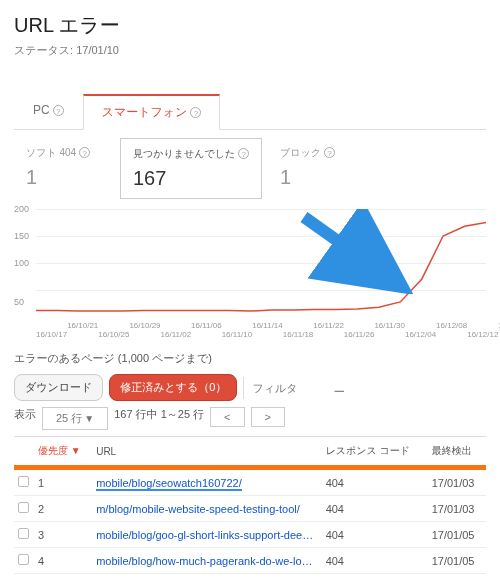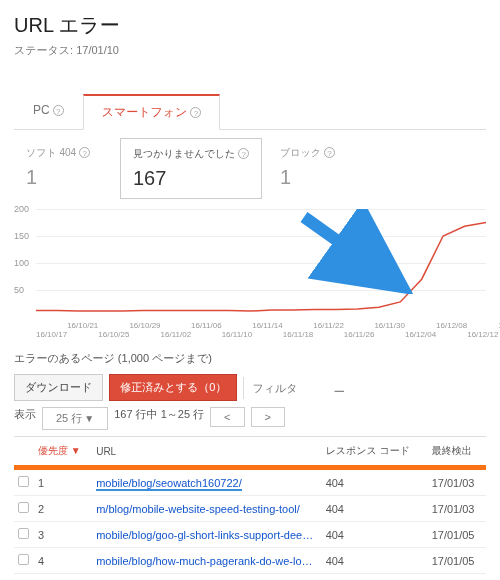--- a/index.html
+++ b/index.html
@@ -20,21 +20,21 @@
 .card.active .card-value{color:#333}
 .chart{position:relative;height:130px;margin-bottom:4px}
 .ytick{position:absolute;left:0;font-size:9px;color:#999}
 .grid{position:absolute;left:22px;right:0;border-top:1px solid #eee}
 svg.line{position:absolute;left:22px;top:0;right:0;bottom:22px}
 .xticks{position:absolute;bottom:0;left:22px;right:0;display:flex;justify-content:space-between;font-size:8px;color:#999}
 .xtick{flex:1;text-align:center;line-height:9px}
 .arrow{position:absolute;pointer-events:none}
 .section-label{font-size:11px;color:#555;margin:12px 0 8px}
 .toolbar{display:flex;align-items:center;gap:6px;margin-bottom:6px;flex-wrap:wrap}
-.btn{border:1px solid #ccc;background:#f5f5f5;padding:5px 10px;font-size:11px;color:#444;cursor:pointer;border-radius:0}
+.btn{border:1px solid #ccc;background:#f5f5f5;padding:5px 10px;font-size:11px;color:#444;cursor:pointer;border-radius:8px}
 .btn.red{background:#dd4b39;border-color:#c0392b;color:#fff}
 .filter-input{border:none;border-left:1px solid #ddd;padding:5px 8px;font-size:11px;width:80px;outline:none;color:#888}
 .filter-icon{color:#888;font-size:13px;padding:0 4px}
 .spacer{flex:1}
 .pager{display:flex;align-items:flex-start;gap:6px;font-size:11px;color:#555}
 .pgbtn{border:1px solid #ccc;padding:3px 13px;cursor:pointer;color:#777;background:#fff}
 .drop{font-size:10px;color:#777;margin-left:2px}
 table{width:100%;border-collapse:collapse;font-size:11px}
 th{text-align:left;padding:7px 4px;border-top:1px solid #ddd;border-bottom:5px solid #f97316;color:#555;font-weight:400;font-size:10px}
 th.priority{color:#dd4b39}
@@ -71,21 +71,21 @@
       <div class="card-value">167</div>
     </div>
     <div class="card">
       <div class="card-label"><span>ブロック</span><span class="help">?</span></div>
       <div class="card-value">1</div>
     </div>
   </div>
 
   <div class="chart">
     <div id="ytick-area">
-        <div class="ytick" style="top: 76px;">50</div>
+        <div class="ytick" style="top: 88px;">50</div>
         <div class="grid" style="top: 81px;"></div>
         <div class="ytick" style="top: 49px;">100</div>
         <div class="grid" style="top: 54px;"></div>
         <div class="ytick" style="top: 22px;">150</div>
         <div class="grid" style="top: 27px;"></div>
         <div class="ytick" style="top: -5px;">200</div>
         <div class="grid" style="top: 0px;"></div>
       </div>
     <svg class="line" id="chart-svg" width="450" height="108" viewBox="0 0 450 108" preserveAspectRatio="none">
         <path d="M0.0,101.5 L21.4,101.5 L42.9,102.1 L64.3,102.1 L85.7,102.1 L107.1,101.5 L128.6,101.5 L150.0,101.5 L171.4,101.5 L192.9,101.5 L214.3,102.1 L235.7,101.0 L257.1,101.0 L278.6,100.4 L300.0,100.4 L321.4,99.9 L342.9,98.3 L364.3,92.9 L385.7,70.2 L407.1,27.0 L428.6,17.3 L450.0,13.5" fill="none" stroke="#dd4b39" stroke-width="1.5"></path>

